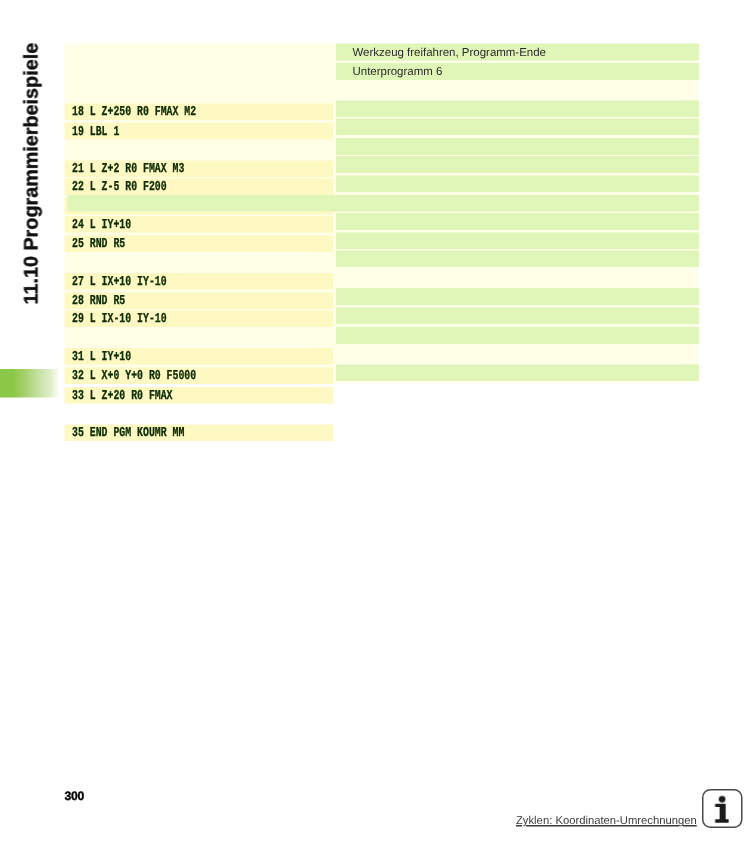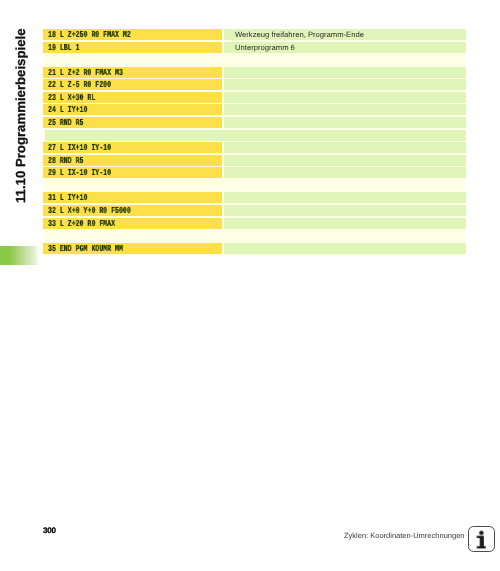--- a/index.html
+++ b/index.html
@@ -7,32 +7,32 @@
     -webkit-font-smoothing:antialiased;text-rendering:geometricPrecision;}
   .page{position:absolute;inset:0;}
   .page *{will-change:transform;}
   .side-tab{position:absolute;left:0;top:246.1px;width:39.3px;height:19.4px;
     background:linear-gradient(to right,#8AC847 0%,#8CC848 23%,#A2CD62 38%,#C4DFA0 64%,#E0EFCA 87%,#FBFDF8 100%);}
   .chapter-title{position:absolute;left:14px;top:202.5px;
     transform:rotate(-90deg) translateZ(0);transform-origin:left top;font-size:13.2px;font-weight:bold;color:#111;-webkit-text-stroke:0.28px #111;
     letter-spacing:0px;white-space:nowrap;text-align:left;line-height:13.2px;}
   .code-table{position:absolute;left:43px;top:28.95px;width:422px;height:226.2px;background:#FEFFE6;}
   .row{display:flex;position:absolute;left:0;right:0;height:11.2px;top:calc(var(--i) * 12.5667px);}
-  .cellA{width:179px;background:#fde047;color:#0c2b00;
+  .cellA{width:179px;background:#fef9c3;color:#0c2b00;
     line-height:11.2px;padding-left:5px;box-sizing:border-box;
-    height:11.2px;overflow:hidden;}
+    height:11.2px;overflow:hidden;margin-top:40px;}
   .cellA span{display:inline-block;font-family:"Liberation Mono",monospace;
     font-size:9px;font-weight:bold;-webkit-text-stroke:0.2px #0c2b00;transform:scaleX(0.73) translateY(-2.1px);transform-origin:left center;white-space:pre;}
   .cellB{flex:1;margin-left:1.5px;will-change:transform;background:#E0F5B8;color:#2b2b2b;font-size:7.65px;
     line-height:12.2px;height:11.2px;padding-left:11px;box-sizing:border-box;white-space:nowrap;}
   .cellB.empty{background:#E0F5B8;}
   .pagenum{position:absolute;left:42.7px;top:526.9px;font-size:8.1px;font-weight:bold;color:#000;-webkit-text-stroke:0.25px #000;
     line-height:8px;letter-spacing:-0.2px;}
-  .footer-text{position:absolute;left:344px;top:532px;font-size:7.5px;color:#3a3a3a;
-    line-height:8px;white-space:nowrap;}
+  .footer-text{position:absolute;left:344px;top:543px;font-size:7.5px;color:#3a3a3a;
+    line-height:8px;white-space:nowrap;text-decoration:underline;}
   .info-box{position:absolute;left:468.2px;top:526.3px;width:26.6px;height:26.4px;
     border:1.3px solid #4a4a4a;border-radius:5.5px;background:#fff;box-sizing:border-box;}
   .info-i{position:absolute;left:0;top:0;width:100%;height:100%;}
 </style>
 </head>
 <body>
 
 <div class="page">
   <div class="side-tab"></div>
   <div class="chapter-title">11.10 Programmierbeispiele</div>

